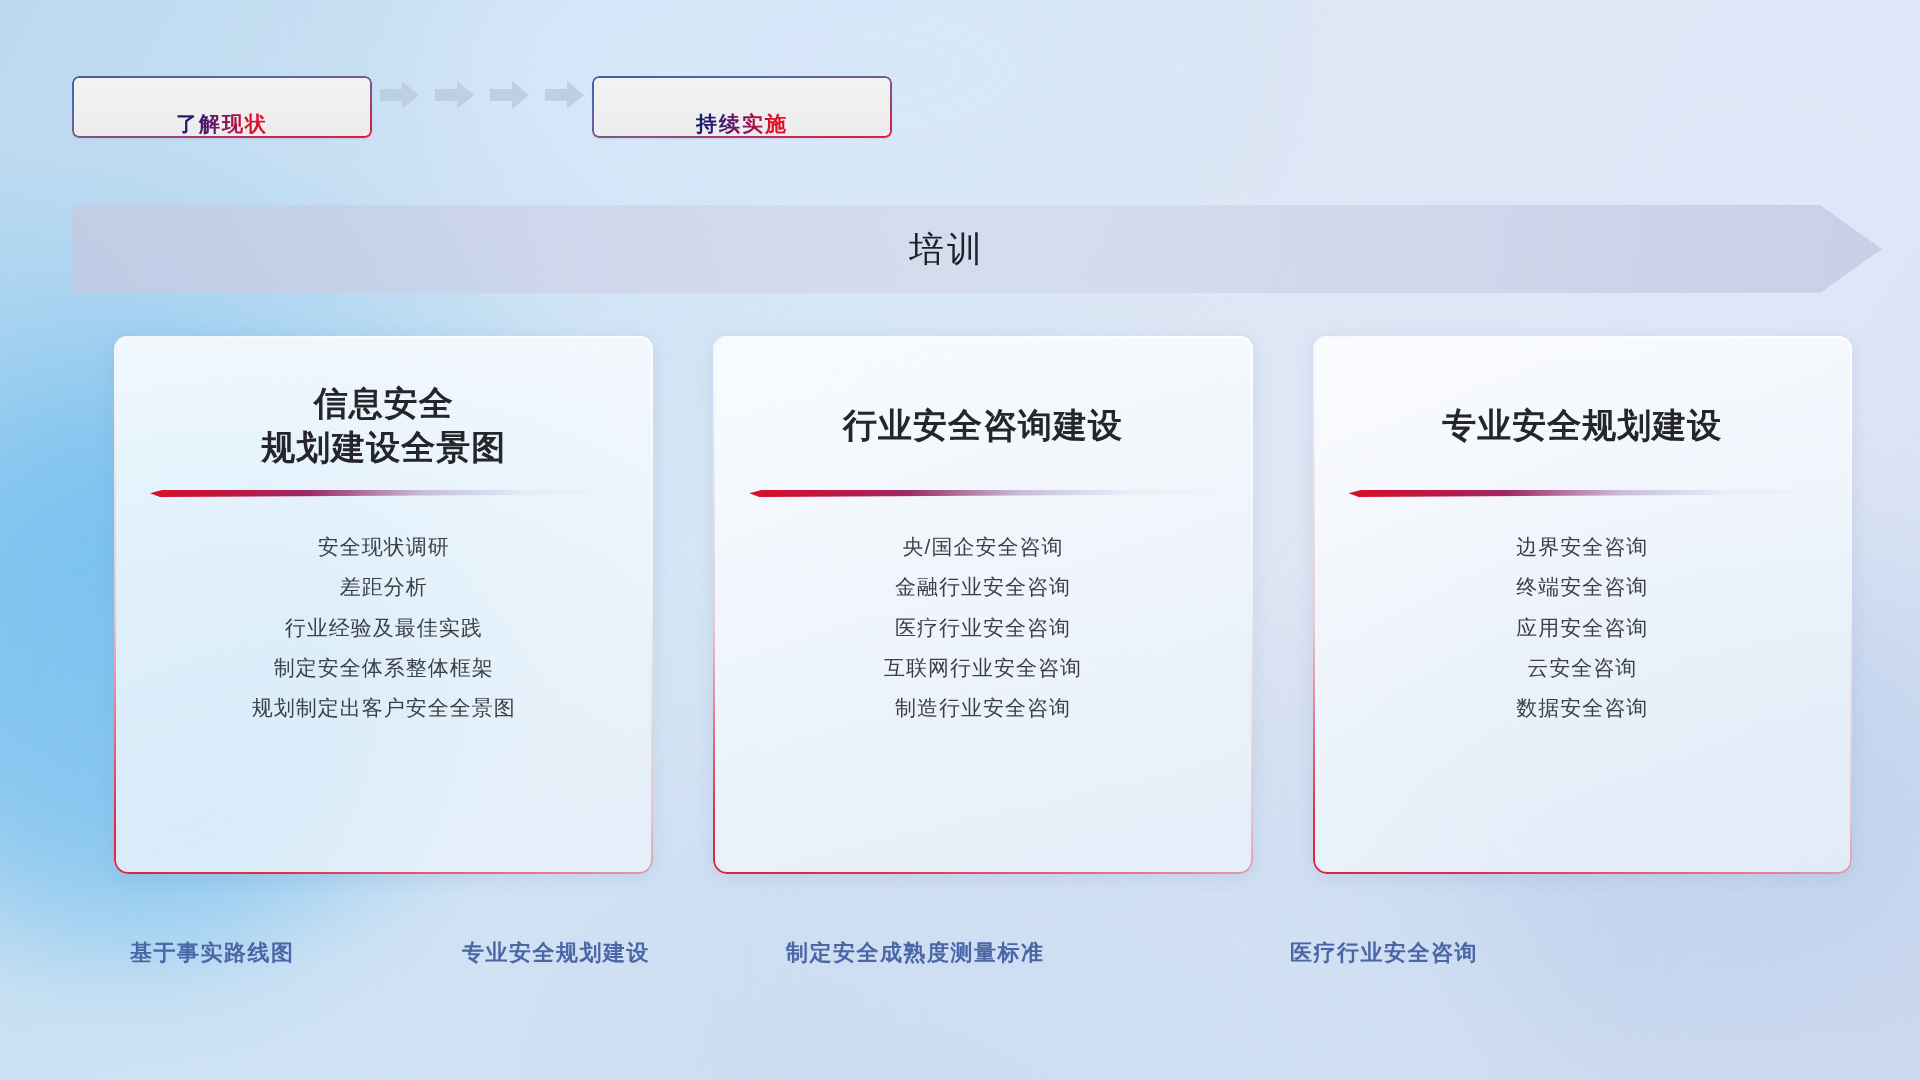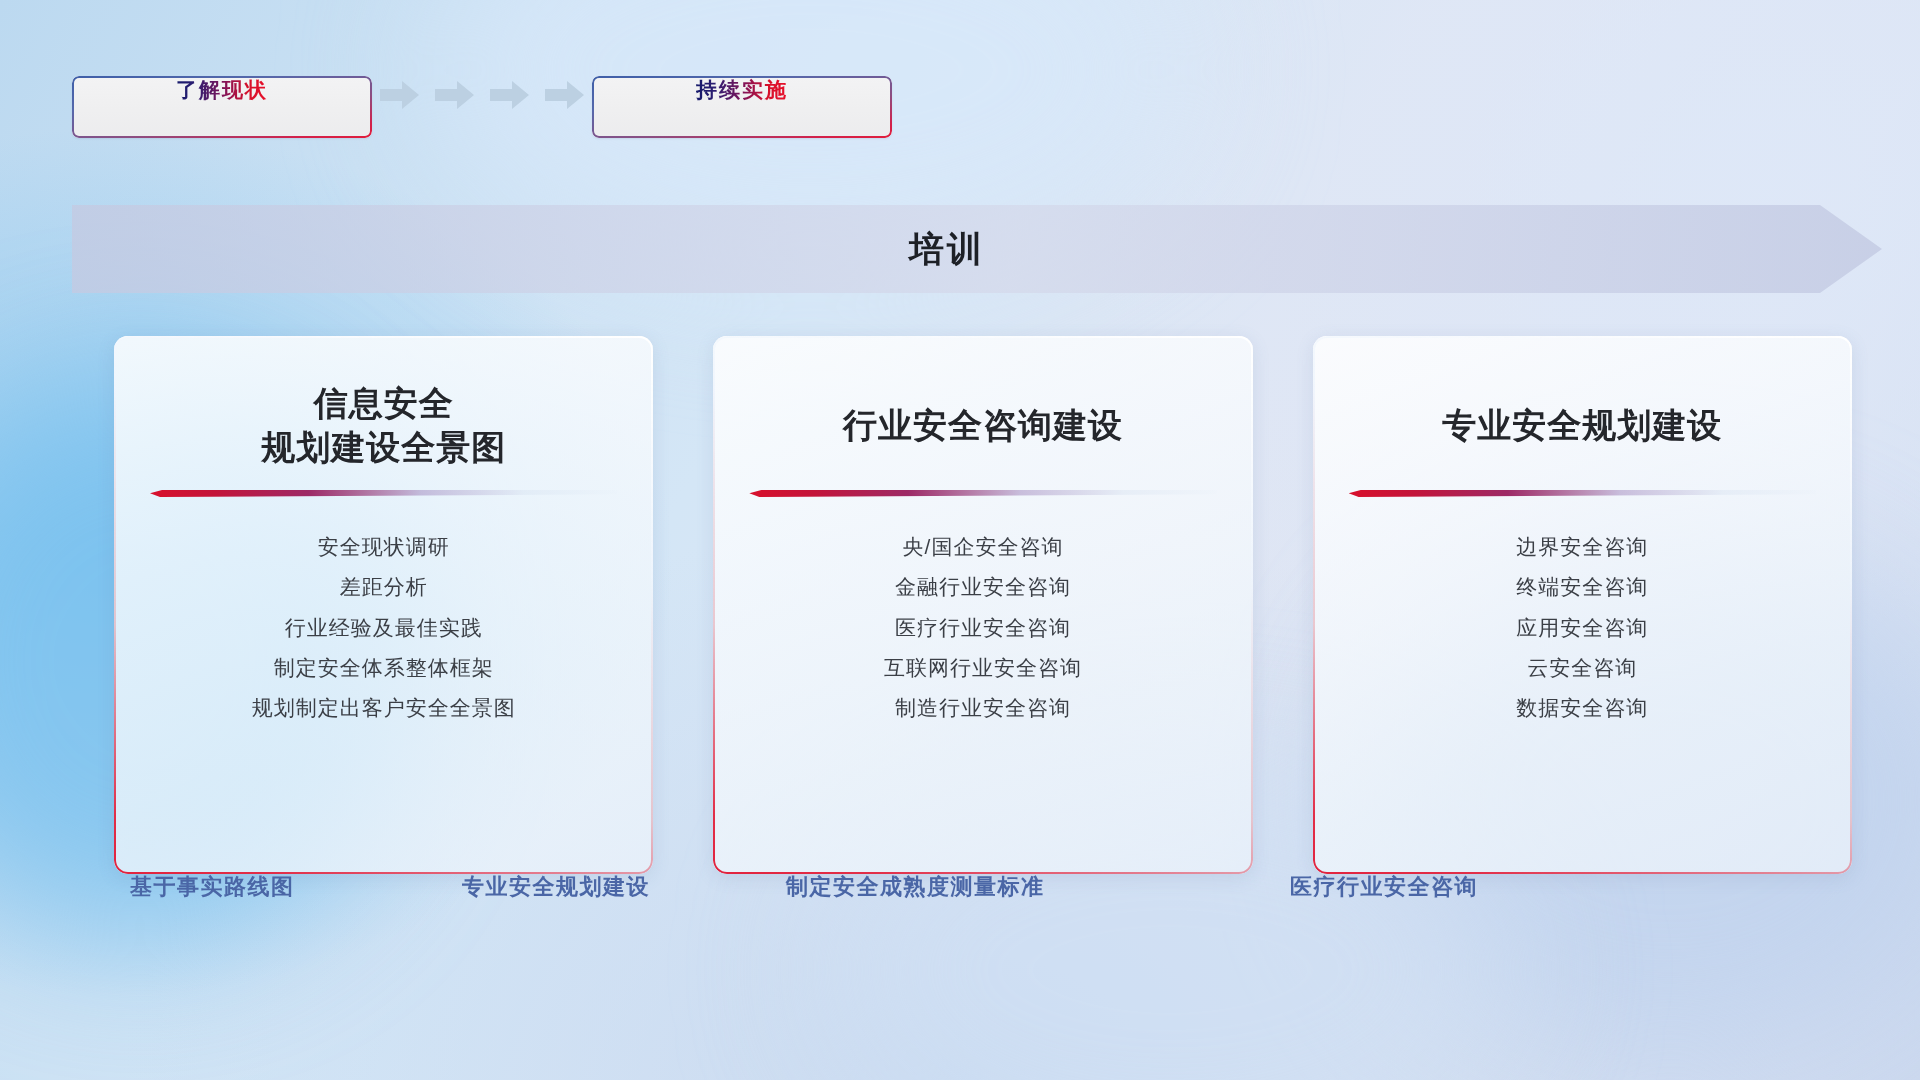--- a/index.html
+++ b/index.html
@@ -24,21 +24,21 @@
   .blob-d { left:820px;  top:760px;  width:700px; height:420px; background:rgba(208,224,244,0.55); }
 
   
   .steps {
     position:absolute; top:64px; left:72px; right:60px; height:62px;
     display:flex; align-items:center; gap:0;
   }
   .step-box {
     position:relative; flex:0 0 300px; height:62px; border-radius:7px;
     background:linear-gradient(180deg,#f3f3f4 0%, #efeff0 55%, #ececee 100%);
-    display:flex; align-items:flex-start; justify-content:center;
+    display:flex; align-items:flex-end; justify-content:center;
     box-shadow:0 1px 2px rgba(60,80,120,0.10);
     margin-top:24px;
   }
   .step-box::before{
     content:""; position:absolute; inset:0; border-radius:7px; padding:2px;
     background:linear-gradient(170deg,#3f5fa8 0%, #5568ab 30%, #8b4e82 62%, #d3204a 88%, #e01d3c 100%);
     -webkit-mask:linear-gradient(#000 0 0) content-box, linear-gradient(#000 0 0);
     -webkit-mask-composite:xor; mask-composite:exclude;
     pointer-events:none;
   }
@@ -60,21 +60,21 @@
   }
   .banner-shape {
     position:absolute; inset:0;
     background:linear-gradient(96deg, rgba(196,202,226,0.78) 0%, rgba(205,210,231,0.72) 28%,
                rgba(212,216,234,0.70) 52%, rgba(203,209,231,0.74) 76%, rgba(194,201,226,0.78) 100%);
     clip-path:polygon(0 0, calc(100% - 62px) 0, 100% 50%, calc(100% - 62px) 100%, 0 100%);
   }
   .banner-title {
     position:absolute; inset:0; display:flex; align-items:center; justify-content:center;
     padding-right:60px;
-    font-size:35px; font-weight:700; color:#1d2026; letter-spacing:3px;
+    font-size:35px; font-weight:400; color:#1d2026; letter-spacing:3px;
   }
 
   
   .cards {
     position:absolute; top:336px; left:114px; right:68px; height:538px;
     display:flex; gap:60px;
   }
   .card {
     position:relative; flex:1 1 0; border-radius:14px;
     background:linear-gradient(160deg, rgba(255,255,255,0.86) 0%, rgba(248,251,254,0.80) 35%,
@@ -100,21 +100,21 @@
     width:calc(100% - 20px); height:7px; margin:20px 0 14px;
     background:linear-gradient(90deg,#d8102c 0%, #c3143a 14%, #9d2a66 34%,
                rgba(150,120,180,0.45) 58%, rgba(210,222,238,0.35) 80%, rgba(222,232,244,0.06) 100%);
     clip-path:polygon(0 45%, 12px 0, 100% 0, 100% 62%, 10px 100%);
     border-radius:1px;
   }
   .card-items { display:flex; flex-direction:column; align-items:center; gap:13px; margin-top:22px; }
   .card-item { font-size:21px; color:#3b3f46; letter-spacing:1px; line-height:1.3; }
 
   
-  .footers { position:absolute; left:0; right:0; top:872px; height:50px; }
+  .footers { position:absolute; left:0; right:0; top:938px; height:50px; }
   .footer-label {
     position:absolute; top:0; font-size:22px; font-weight:700;
     color:#4a66a6; letter-spacing:1.5px; white-space:nowrap;
   }
 </style>
 </head>
 <body>
 
 <div class="bg-layer">
   <div class="blob blob-a"></div>

